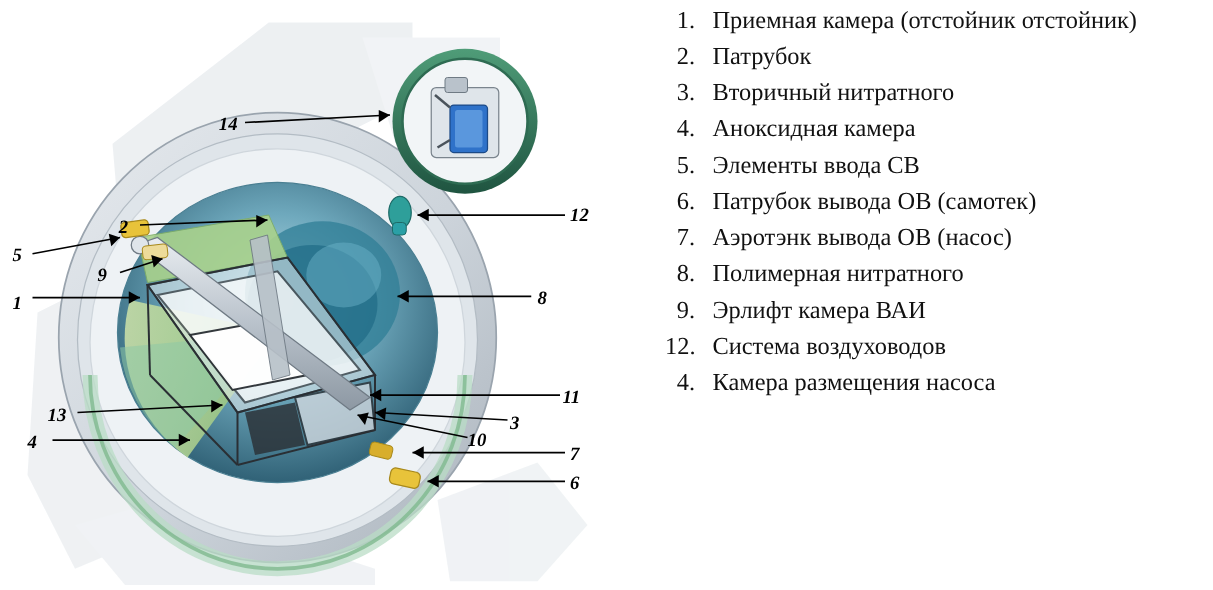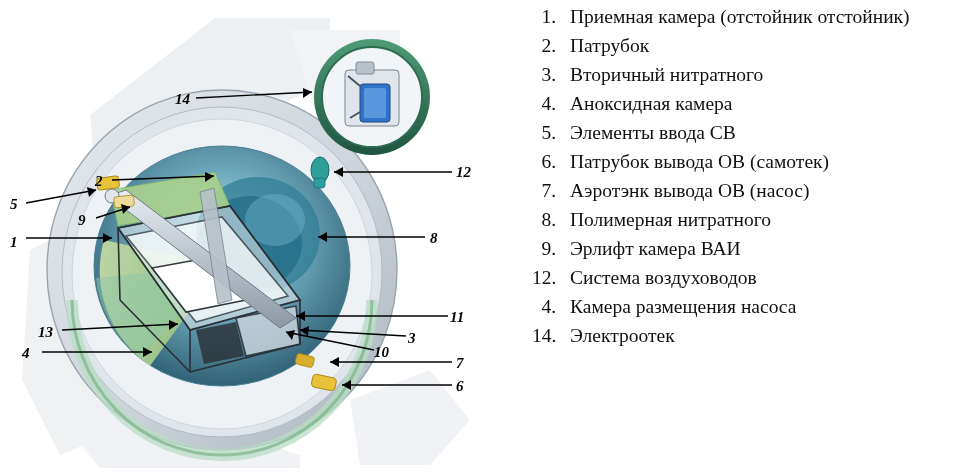--- a/index.html
+++ b/index.html
@@ -278,19 +278,15 @@
       <span class="legend-text">Эрлифт камера ВАИ</span>
     </div>
     <div class="legend-item">
       <span class="legend-num">12.</span>
       <span class="legend-text">Система воздуховодов</span>
     </div>
     <div class="legend-item">
       <span class="legend-num">4.</span>
       <span class="legend-text">Камера размещения насоса</span>
     </div>
-    <div class="legend-item">
-      <span class="legend-num">14.</span>
-      <span class="legend-text">Электроотек</span>
-    </div>
   </div>
 
 </div>
 
 </body></html>

